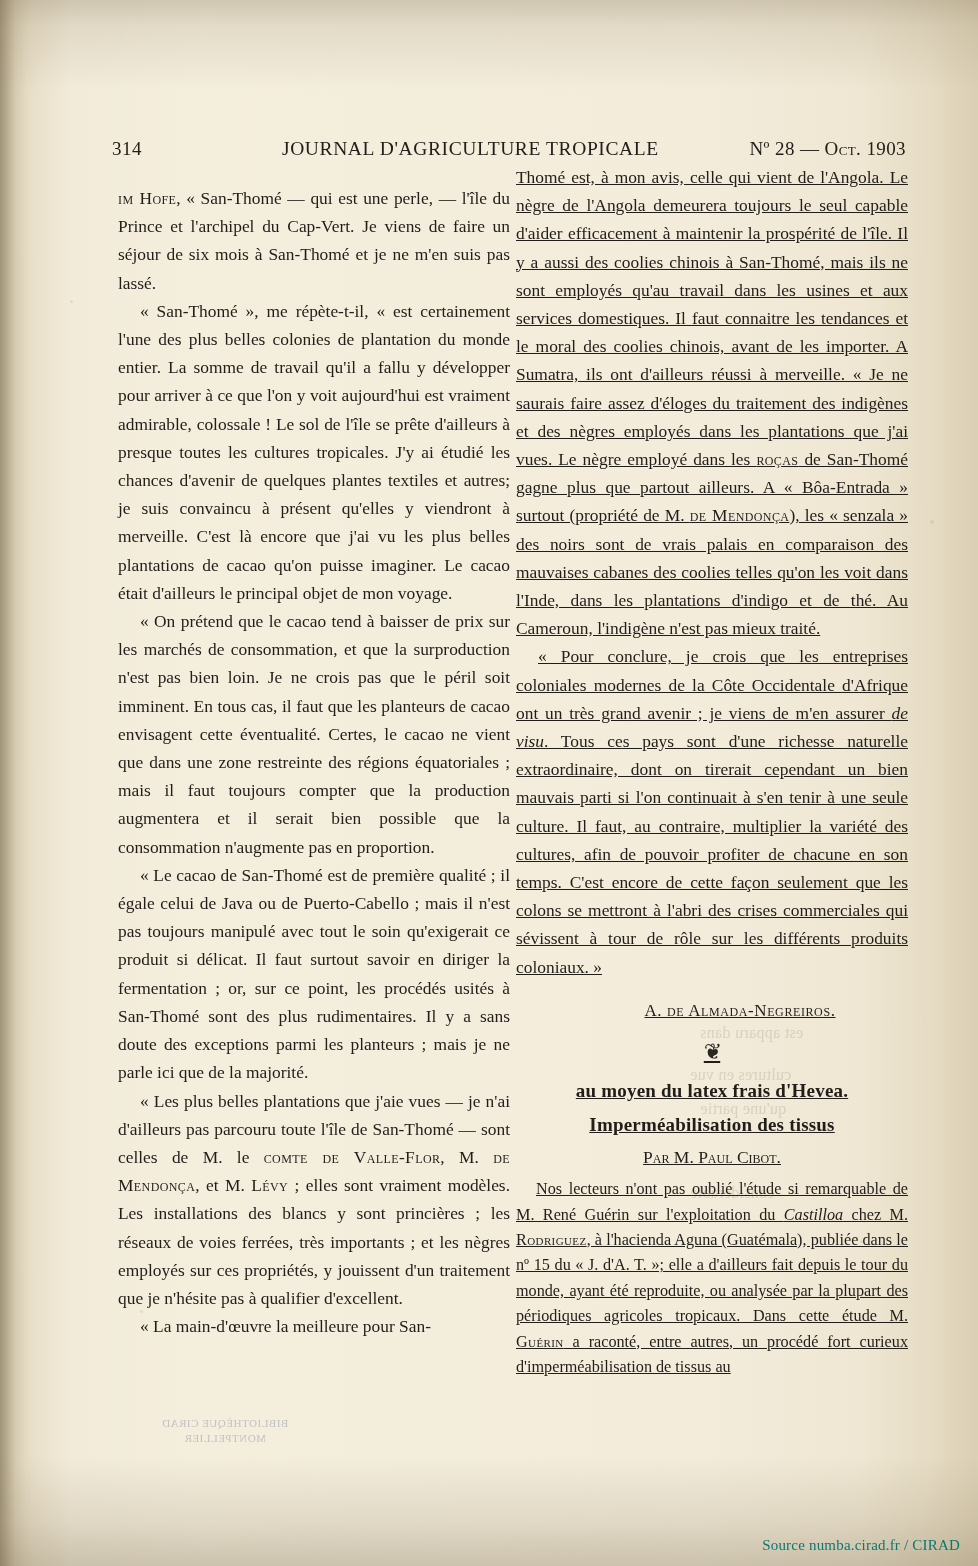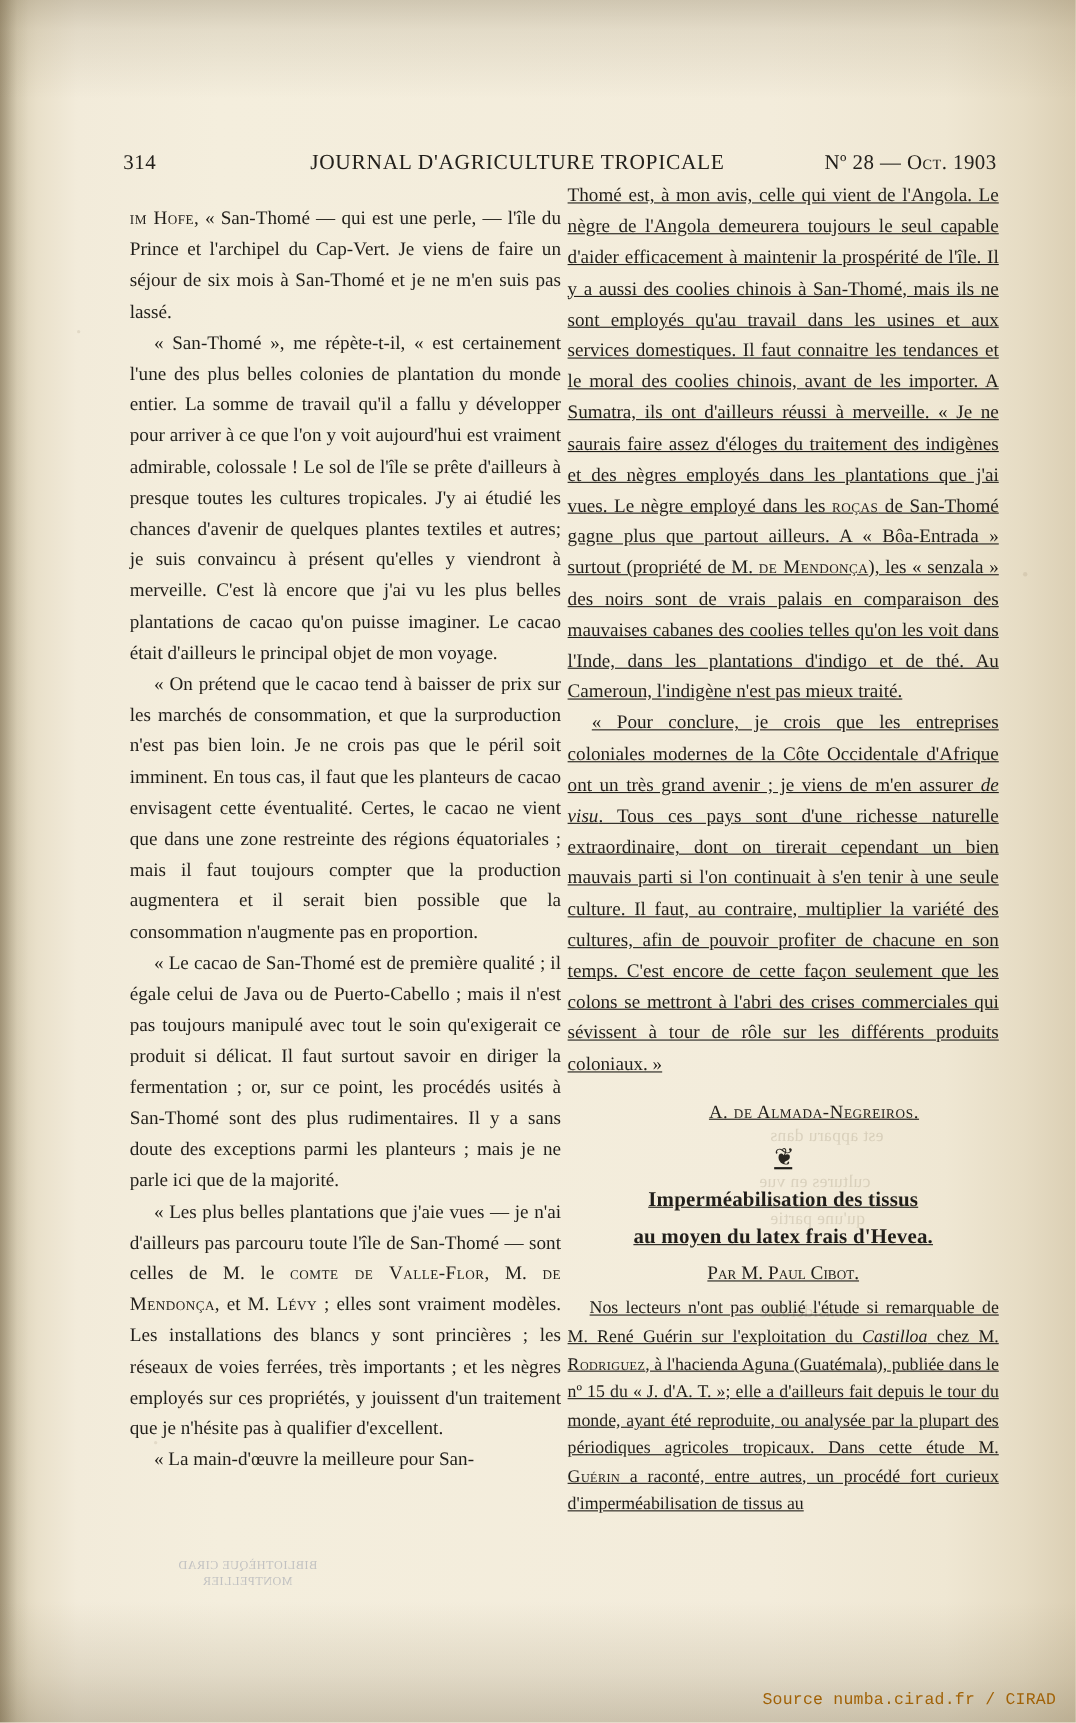--- a/index.html
+++ b/index.html
@@ -161,23 +161,23 @@
     transform: scaleX(-1);
     letter-spacing: 0.5px;
     pointer-events: none;
   }
 
   
   #source-credit {
     position: absolute;
     right: 18px;
     bottom: 12px;
-    font-family: Liberation Mono, monospace;
+    font-family: Liberation Serif, serif;
     font-size: 15px;
-    color: #a16207;
+    color: #0f766e;
     letter-spacing: 0.2px;
   }
 
   
   .speck {
     position: absolute;
     background: rgba(120,100,70,0.13);
     border-radius: 50%;
     pointer-events: none;
   }
@@ -212,22 +212,22 @@
 </div>
 
 <div class="column" id="col-right">
   <p class="noindent">Thomé est, à mon avis, celle qui vient de l'Angola. Le nègre de l'Angola demeurera toujours le seul capable d'aider efficacement à maintenir la prospérité de l'île. Il y a aussi des coolies chinois à San-Thomé, mais ils ne sont employés qu'au travail dans les usines et aux services domestiques. Il faut connaitre les tendances et le moral des coolies chinois, avant de les importer. A Sumatra, ils ont d'ailleurs réussi à merveille. « Je ne saurais faire assez d'éloges du traitement des indigènes et des nègres employés dans les plantations que j'ai vues. Le nègre employé dans les <span class="smallcaps">roças</span> de San-Thomé gagne plus que partout ailleurs. A « Bôa-Entrada » surtout (propriété de M. <span class="smallcaps">de Mendonça</span>), les « senzala » des noirs sont de vrais palais en comparaison des mauvaises cabanes des coolies telles qu'on les voit dans l'Inde, dans les plantations d'indigo et de thé. Au Cameroun, l'indigène n'est pas mieux traité.</p>
   <p>« Pour conclure, je crois que les entreprises coloniales modernes de la Côte Occidentale d'Afrique ont un très grand avenir ; je viens de m'en assurer <span class="italic">de visu</span>. Tous ces pays sont d'une richesse naturelle extraordinaire, dont on tirerait cependant un bien mauvais parti si l'on continuait à s'en tenir à une seule culture. Il faut, au contraire, multiplier la variété des cultures, afin de pouvoir profiter de chacune en son temps. C'est encore de cette façon seulement que les colons se mettront à l'abri des crises commerciales qui sévissent à tour de rôle sur les différents produits coloniaux. »</p>
 
   <div class="signature">A. de Almada-Negreiros.</div>
 
   <div class="ornament">❦</div>
 
+  <div class="article-title">au moyen du latex frais d'Hevea.</div>
   <div class="article-title">Imperméabilisation des tissus</div>
-  <div class="article-title">au moyen du latex frais d'Hevea.</div>
   <div class="article-byline byline-sc">Par M. Paul Cibot.</div>
 
   <div class="dense">
     <p>Nos lecteurs n'ont pas oublié l'étude si remarquable de M. René Guérin sur l'exploitation du <span class="italic">Castilloa</span> chez M. <span class="smallcaps">Rodriguez</span>, à l'hacienda Aguna (Guatémala), publiée dans le nº 15 du « J. d'A. T. »; elle a d'ailleurs fait depuis le tour du monde, ayant été reproduite, ou analysée par la plupart des périodiques agricoles tropicaux. Dans cette étude M. <span class="smallcaps">Guérin</span> a raconté, entre autres, un procédé fort curieux d'imperméabilisation de tissus au</p>
   </div>
 </div>
 
 <div id="source-credit">Source numba.cirad.fr / CIRAD</div>
 
 <div class="speck" style="left:70px;  top:300px;  width:3px;  height:3px;"></div>

